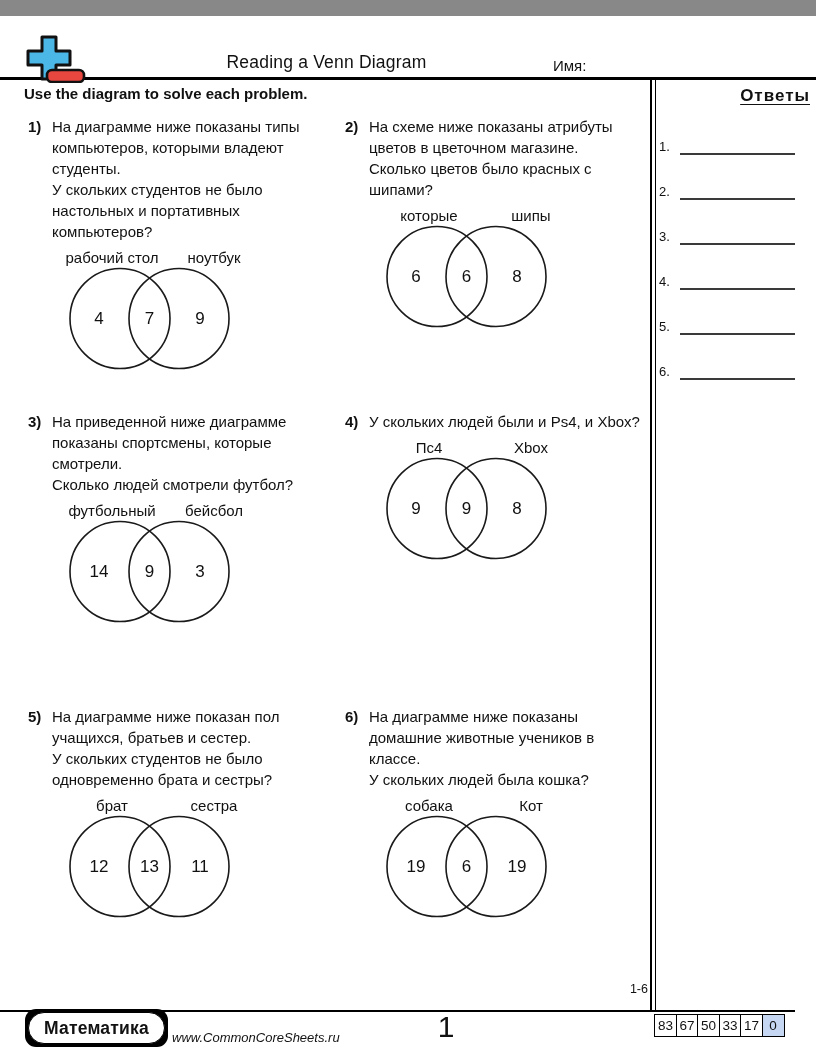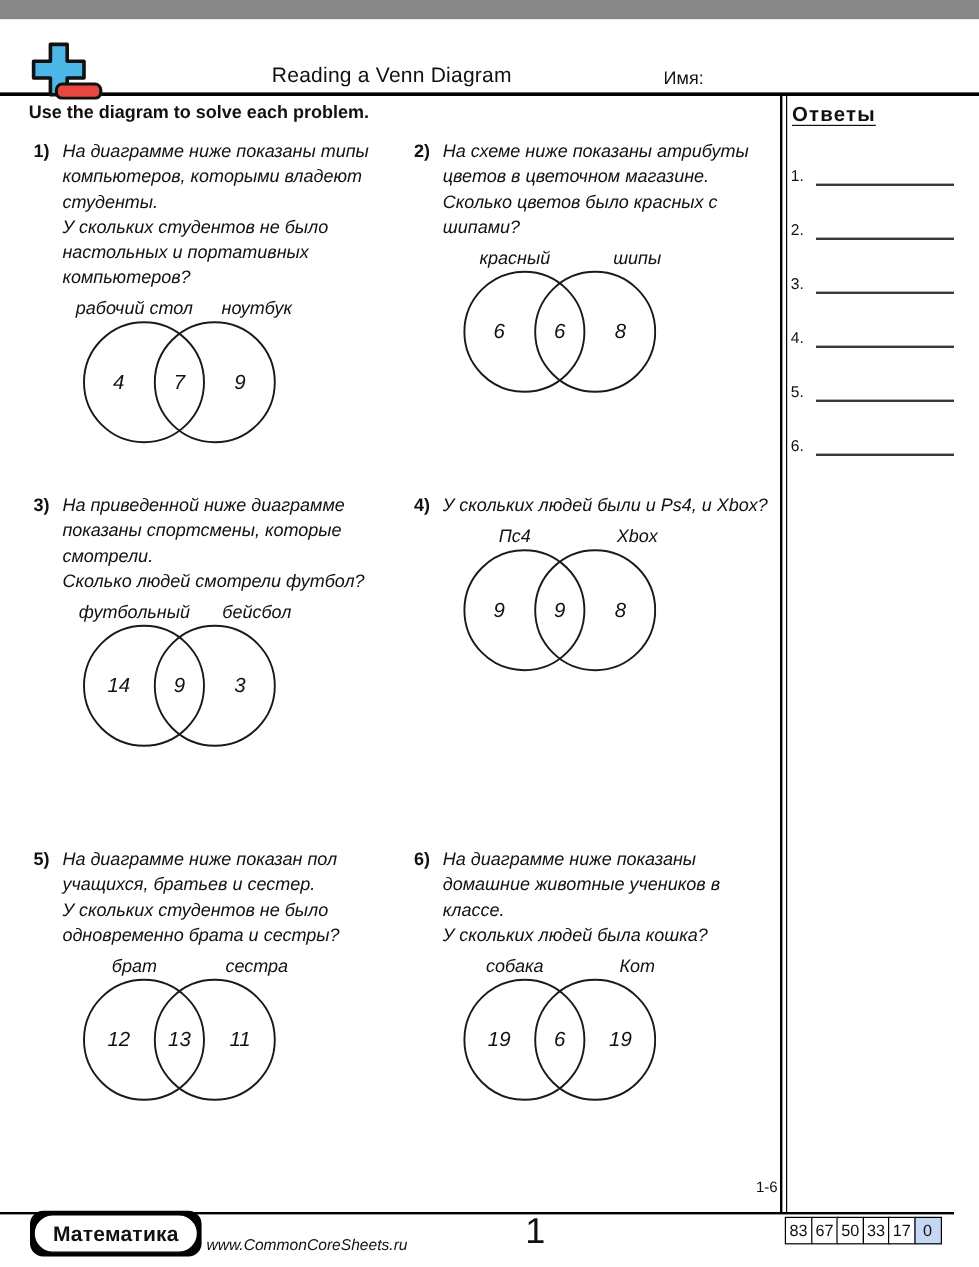--- a/index.html
+++ b/index.html
@@ -14,31 +14,31 @@
   .logo-icon { left:16px; top:17px; z-index:3; }
   .doc-title { left:0; top:36px; width:653px; text-align:center; font-size:17.5px; letter-spacing:0.2px; }
   .name-label { left:553px; top:41px; font-size:15px; }
   .header-rule { left:0; top:61px; width:816px; height:3px; background:#000; }
   .instruction { left:24px; top:69px; font-size:15px; font-weight:bold; }
 
   
   .vline { top:64px; width:1.6px; height:930px; background:#000; }
   .vline.v1 { left:650px; } .vline.v2 { left:654.5px; }
   .answers-title {
-    left:660px; top:70px; width:150px; text-align:left;
+    left:660px; top:70px; width:150px; text-align:right;
     font-size:17px; font-weight:bold; letter-spacing:1px;
     text-decoration:underline; text-underline-offset:3px;
   }
   .ans-num { left:659px; width:20px; font-size:13px; }
   .ans-line { left:680px; width:115px; height:1.6px; background:#3a3a3a; }
 
   
   .problem { position:absolute; width:305px; font-size:15px; line-height:21px; }
   .pnum { position:absolute; left:0; top:0; font-weight:bold; }
-  .ptext { margin-left:24px; width:272px;font-style:italic; }
+  .ptext { margin-left:24px; width:272px; }
   .sentence { }
   .venn { position:relative; width:162px; height:126px; margin:5px 0 0 16px; }
   .vlabel { position:absolute; top:0; white-space:nowrap; font-size:15px; transform:translateX(-50%); }
   .vl-left { left:44px; } .vl-right { left:146px; }
   .venn svg { position:absolute; left:0; top:19px; display:block; }
   .venn circle { fill:none; stroke:#1a1a1a; stroke-width:1.6; }
   .venn text { font-family:"Liberation Sans","DejaVu Sans",sans-serif; font-size:17px; fill:#111; }
 
   
   .footer-rule { left:0; top:994px; width:795px; height:2px; background:#000; }
@@ -109,21 +109,21 @@
       </div>
     </div>
   </div>
 
   <div class="problem" style="left:345px; top:100px;">
     <div class="pnum">2)</div>
     <div class="ptext">
       <div class="sentence">На схеме ниже показаны атрибуты цветов в цветочном магазине.</div>
       <div class="sentence">Сколько цветов было красных с шипами?</div>
       <div class="venn">
-        <div class="vlabel vl-left">красный</div>
+        <div class="vlabel vl-left">которые</div>
         <div class="vlabel vl-right">шипы</div>
         <svg width="162" height="105" viewBox="0 0 162 105">
           <circle cx="52" cy="52.5" r="50"></circle>
           <circle cx="111" cy="52.5" r="50"></circle>
           <text x="31" y="52.5" text-anchor="middle" dominant-baseline="central">6</text>
           <text x="81.5" y="52.5" text-anchor="middle" dominant-baseline="central">6</text>
           <text x="132" y="52.5" text-anchor="middle" dominant-baseline="central">8</text>
         </svg>
       </div>
     </div>

